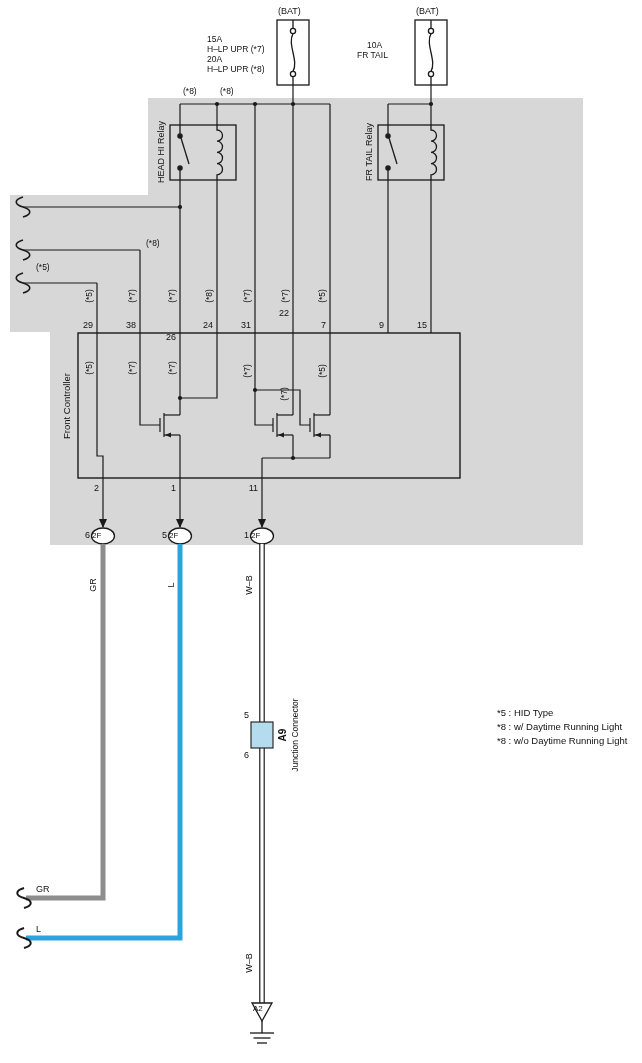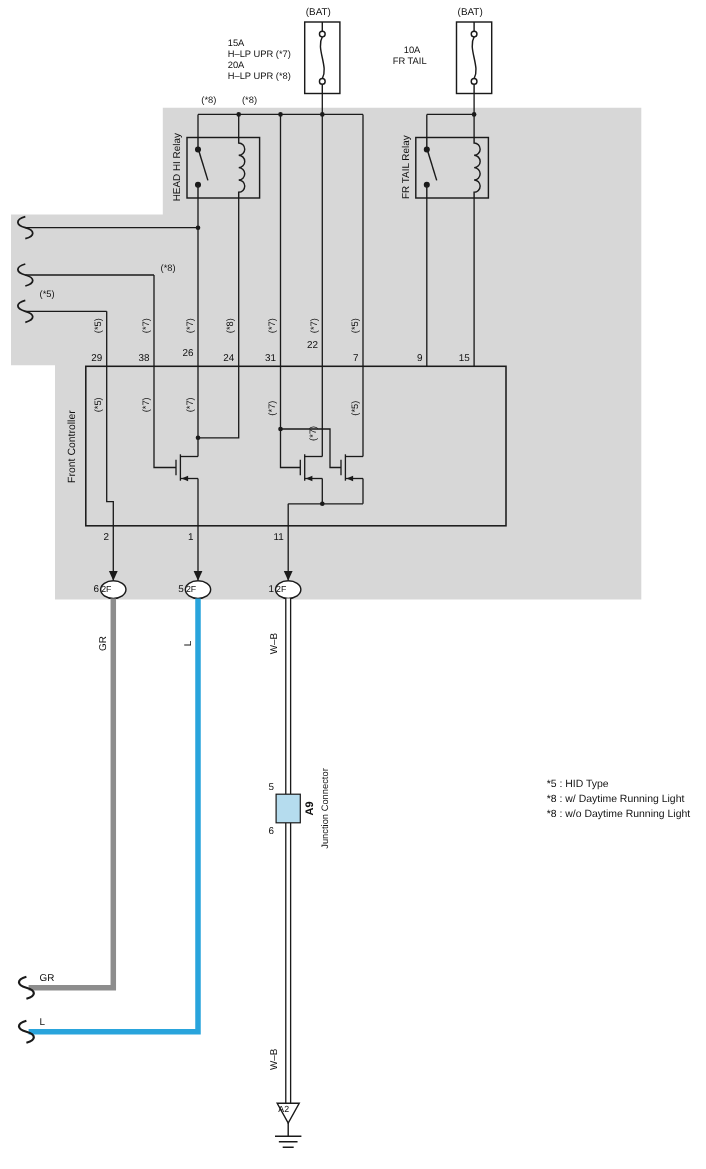--- a/index.html
+++ b/index.html
@@ -193,21 +193,21 @@
   <div class="v" style="left:89px;top:296px">(*5)</div>
   <div class="v" style="left:132px;top:296px">(*7)</div>
   <div class="v" style="left:172px;top:296px">(*7)</div>
   <div class="v" style="left:209px;top:296px">(*8)</div>
   <div class="v" style="left:247px;top:296px">(*7)</div>
   <div class="v" style="left:285px;top:296px">(*7)</div>
   <div class="v" style="left:322px;top:296px">(*5)</div>
 
   <div class="lbl r" style="left:77px;top:320px;width:16px">29</div>
   <div class="lbl r" style="left:120px;top:320px;width:16px">38</div>
-  <div class="lbl r" style="left:160px;top:316px;width:16px">26</div>
+  <div class="lbl r" style="left:160px;top:332px;width:16px">26</div>
   <div class="lbl r" style="left:197px;top:320px;width:16px">24</div>
   <div class="lbl r" style="left:235px;top:320px;width:16px">31</div>
   <div class="lbl r" style="left:273px;top:308px;width:16px">22</div>
   <div class="lbl r" style="left:310px;top:320px;width:16px">7</div>
   <div class="lbl r" style="left:368px;top:320px;width:16px">9</div>
   <div class="lbl r" style="left:411px;top:320px;width:16px">15</div>
 
   <div class="v" style="left:66px;top:406px;font-size:9.5px">Front Controller</div>
 
   <div class="v" style="left:89px;top:368px">(*5)</div>

